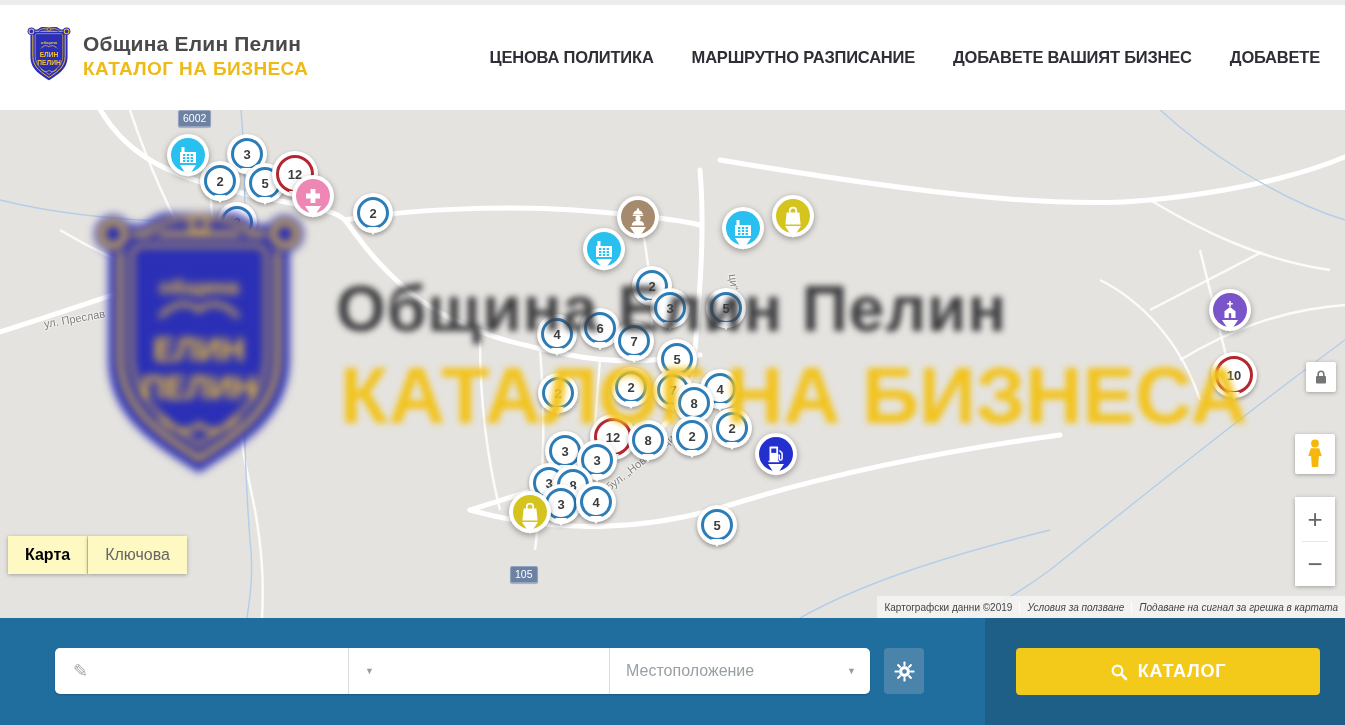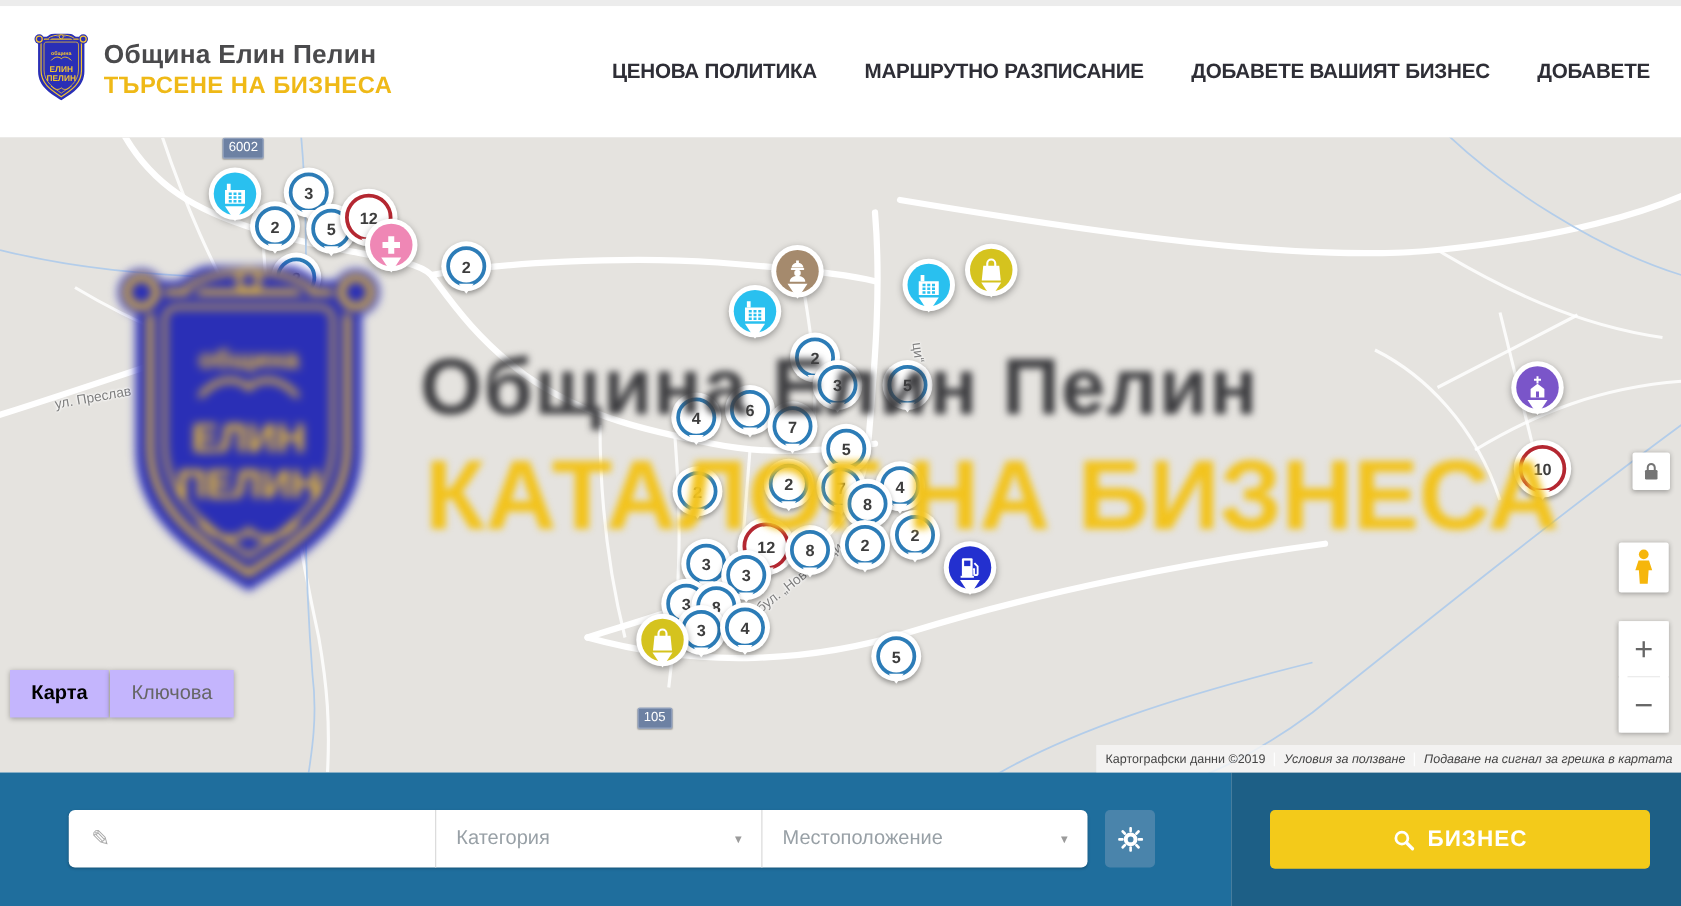--- a/index.html
+++ b/index.html
@@ -46,21 +46,21 @@
   
   .watermark{position:absolute;inset:0;z-index:5;pointer-events:none;}
   .wm-shield{position:absolute;left:83px;top:103px;width:232px;height:283px;filter:blur(4px);}
   .wm-line1{position:absolute;left:336px;top:162px;font-size:64px;font-weight:bold;color:#3e3e41;
     filter:blur(3px);white-space:nowrap;letter-spacing:1px;}
   .wm-line2{position:absolute;left:340px;top:240px;font-size:79px;font-weight:bold;color:#f2c31d;
     filter:blur(3px);white-space:nowrap;letter-spacing:0px;}
 
   
   .maptype{position:absolute;left:8px;top:426px;display:flex;z-index:8;}
-  .maptype button{height:38px;padding:0 17px;background:#c4b5fd;border:0;font-family:"Liberation Sans",sans-serif;
+  .maptype button{height:38px;padding:0 17px;background:#fef9c3;border:0;font-family:"Liberation Sans",sans-serif;
     font-size:16px;color:#666;cursor:pointer;box-shadow:0 1px 4px rgba(0,0,0,.3);margin-right:1px;}
   .maptype button.active{font-weight:bold;color:#000;}
   .glogo{position:absolute;left:10px;top:474px;z-index:8;font-size:20px;font-weight:bold;color:#fff;
     letter-spacing:.5px;text-shadow:0 1px 2px rgba(0,0,0,.45);cursor:pointer;margin-top:39px;}
   .attrib{position:absolute;right:0;top:486px;height:22px;display:flex;align-items:center;z-index:8;
     background:rgba(245,245,245,.82);font-size:10px;color:#444;}
   .attrib span,.attrib a{padding:0 7px;color:#444;text-decoration:none;white-space:nowrap;}
   .attrib a{cursor:pointer;border-left:1px solid rgba(255,255,255,.9);font-style:italic;}
   .lockbtn{position:absolute;left:1306px;top:252px;width:30px;height:30px;background:#fff;border:0;border-radius:2px;
     box-shadow:0 1px 4px rgba(0,0,0,.3);display:flex;align-items:center;justify-content:center;cursor:pointer;z-index:8;}
@@ -112,21 +112,21 @@
         <path d="M28 8 C36 0 64 0 72 8" fill="none" stroke="#f1c232" stroke-width="1.6"></path>
         <circle cx="50" cy="5" r="3.4" fill="#2a2fb6" stroke="#f1c232" stroke-width="1.6"></circle>
         <text x="50" y="35" font-size="9" text-anchor="middle">община</text>
         <path d="M33 45 C39 38 46 38 50 42 C54 38 61 38 67 45" stroke="#f1c232" stroke-width="1.6" fill="none"></path>
         <text x="50" y="64" font-size="14" text-anchor="middle">ЕЛИН</text>
         <text x="50" y="80" font-size="14" text-anchor="middle">ПЕЛИН</text>
         <path d="M33 88 C39 95 46 95 50 91 C54 95 61 95 67 88" stroke="#f1c232" stroke-width="1.6" fill="none"></path>
       </svg>
       <div class="brand-text">
         <div class="brand-title">Община Елин Пелин</div>
-        <div class="brand-subtitle">ТЪРСЕНЕ НА БИЗНЕСА</div>
+        <div class="brand-subtitle">КАТАЛОГ НА БИЗНЕСА</div>
       </div>
     </a>
     <nav>
       <a>ЦЕНОВА ПОЛИТИКА</a>
       <a>МАРШРУТНО РАЗПИСАНИЕ</a>
       <a>ДОБАВЕТЕ ВАШИЯТ БИЗНЕС</a>
       <a>ДОБАВЕТЕ</a>
     </nav>
   </header>
 
@@ -429,21 +429,20 @@
     </div>
   </div>
 
   <div class="searchbar">
     <div class="sb-left">
       <div class="sgroup">
         <div class="sfield keyword">
           <span class="pencil">✎</span>
         </div>
         <div class="sfield select">
-          <span class="sel-label">Категория</span>
           <span class="caret">▼</span>
         </div>
         <div class="sfield select">
           <span class="sel-label">Местоположение</span>
           <span class="caret">▼</span>
         </div>
       </div>
       <button class="gearbtn">
         <svg width="21" height="21" viewBox="0 0 20 20" fill="#fff">
           <rect x="9" y="0.5" width="2" height="4.2" rx="0.8"></rect>
@@ -457,17 +456,17 @@
           <path d="M10 4.8a5.2 5.2 0 1 0 0 10.4 5.2 5.2 0 0 0 0-10.4zm0 7.4a2.2 2.2 0 1 1 0-4.4 2.2 2.2 0 0 1 0 4.4z"></path>
         </svg>
       </button>
     </div>
     <div class="sb-right">
       <button class="searchbtn">
         <svg width="18" height="18" viewBox="0 0 18 18">
           <circle cx="7.5" cy="7.5" r="4.8" fill="none" stroke="#fff" stroke-width="2.2"></circle>
           <path d="M11.2 11.2L16 16" stroke="#fff" stroke-width="2.6" stroke-linecap="round"></path>
         </svg>
-        <span>БИЗНЕС</span>
+        <span>КАТАЛОГ</span>
       </button>
     </div>
   </div>
 </div>
 
 </body></html>

